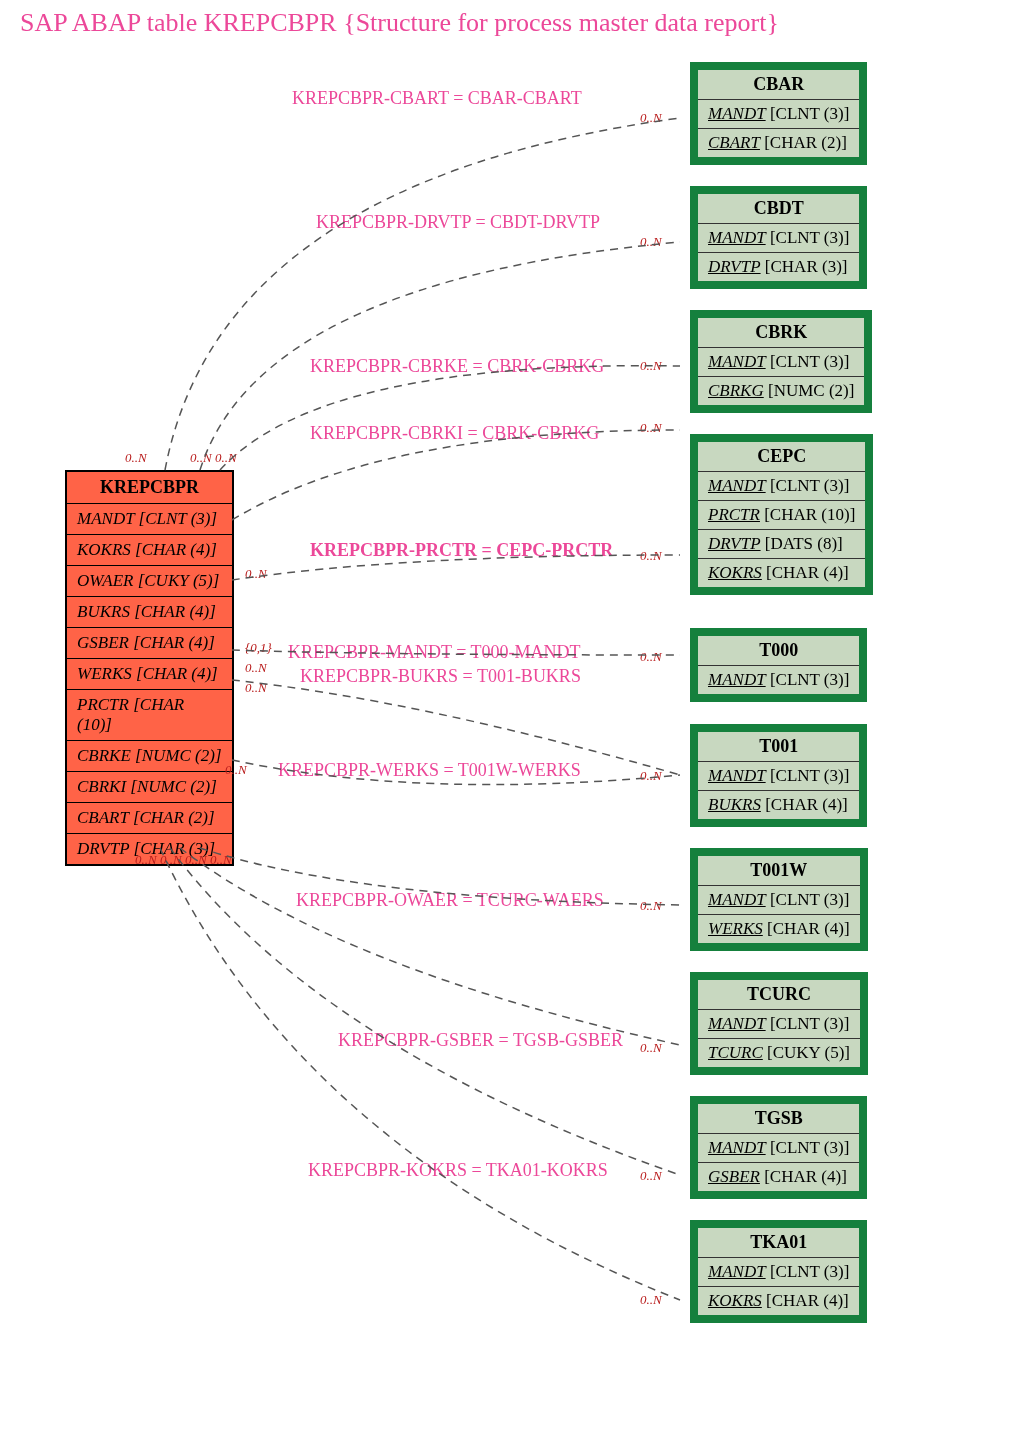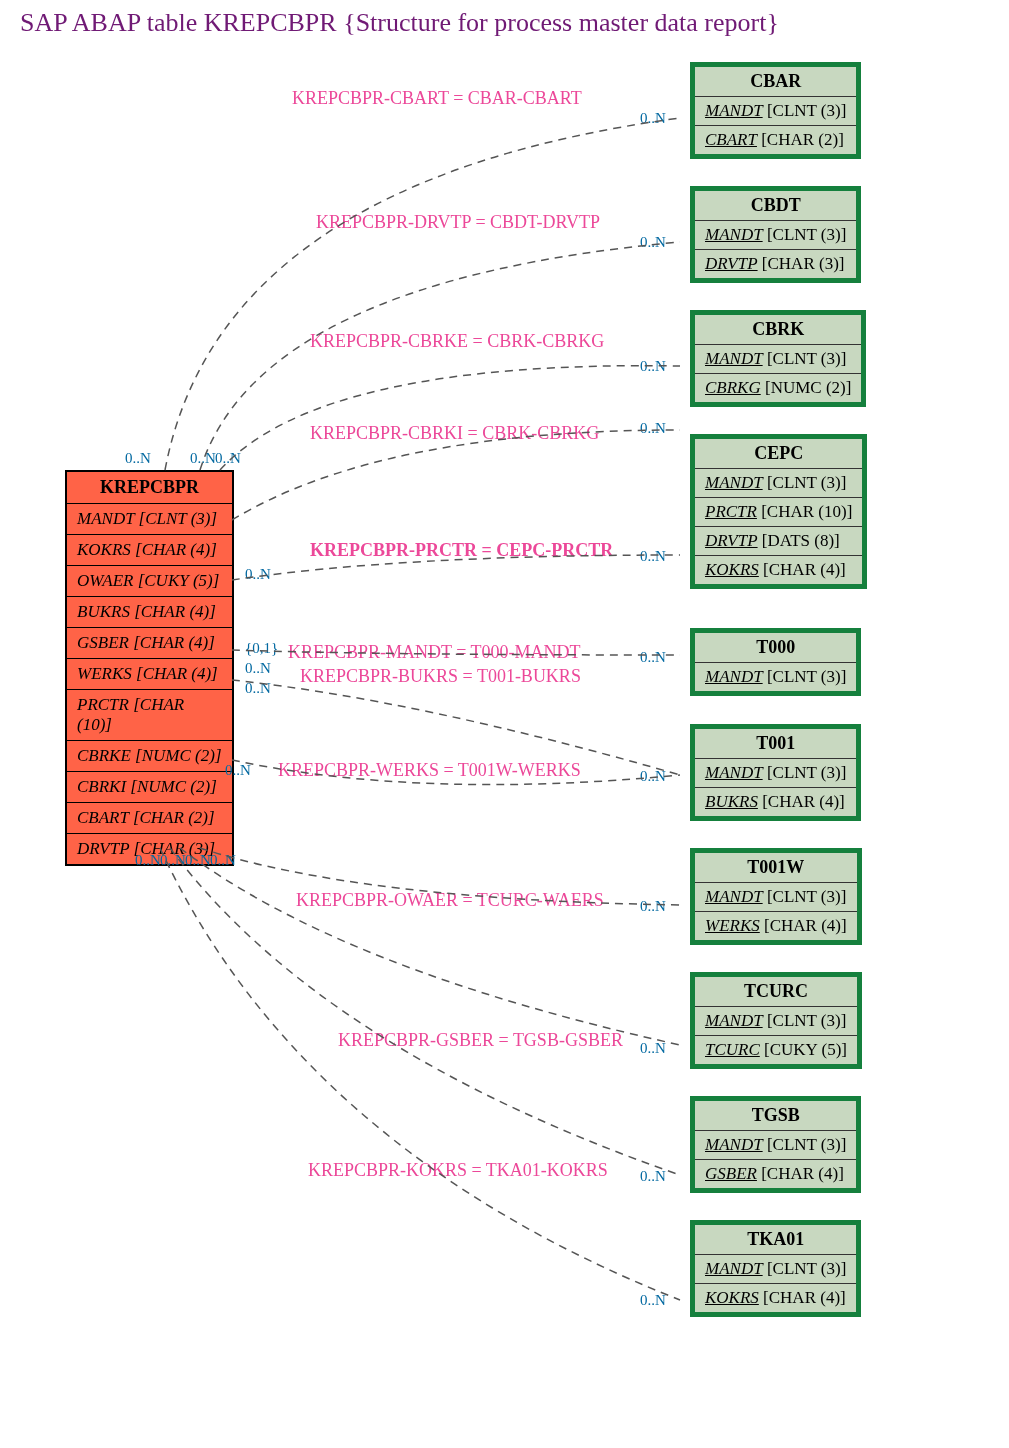--- a/index.html
+++ b/index.html
@@ -9,21 +9,21 @@
     font-family: "Times New Roman", serif;
     width: 1009px;
     height: 1448px;
     position: relative;
   }
   .title {
     position: absolute;
     top: 8px;
     left: 20px;
     font-size: 26px;
-    color: #701a75;
+    color: #ec4899;
   }
   .main-table {
     position: absolute;
     border: 2px solid #000;
     background: #ff6347;
     font-size: 17px;
     font-style: italic;
   }
   .main-table .header {
     text-align: center;
@@ -33,21 +33,21 @@
     border-bottom: 1px solid #000;
     font-size: 18px;
   }
   .main-table .row {
     padding: 5px 10px;
     border-bottom: 1px solid #000;
   }
   .main-table .row:last-child { border-bottom: none; }
   .ref-table {
     position: absolute;
-    border: 5px solid #15803d;
+    border: 8px solid #15803d;
     background: #c8d8c0;
     font-size: 17px;
   }
   .ref-table .header {
     text-align: center;
     font-weight: bold;
     padding: 4px 10px;
     border-bottom: 1px solid #333;
     font-size: 18px;
   }
@@ -60,23 +60,24 @@
   .ref-table .row span.u { text-decoration: underline; font-style: italic; }
   .rel-label {
     position: absolute;
     font-size: 18px;
     font-family: "Times New Roman", serif;
     color: #ec4899;
     white-space: nowrap;
   }
   .card-label {
     position: absolute;
-    font-size: 15px;
+    font-size: 13px;
     font-family: "Times New Roman", serif;
-    color: #0369a1;
+    color: #b91c1c;
+    font-style: italic;
   }
   svg.lines {
     position: absolute;
     top: 0; left: 0;
     width: 1009px; height: 1448px;
     pointer-events: none;
   }
   svg.lines path {
     fill: none;
     stroke: #555;
@@ -154,21 +155,21 @@
     <div class="ref-table" style="top: 1220px; left: 690px;">
       <div class="header">TKA01</div>
       <div class="row"><span class="u">MANDT</span><span> [CLNT (3)]</span></div>
       <div class="row"><span class="u">KOKRS</span><span> [CHAR (4)]</span></div>
     </div>
   </div>
 
 <div id="rel-container">
     <div class="rel-label" style="top: 88px; left: 292px;">KREPCBPR-CBART = CBAR-CBART</div>
     <div class="rel-label" style="top: 212px; left: 316px;">KREPCBPR-DRVTP = CBDT-DRVTP</div>
-    <div class="rel-label" style="top: 331px; left: 310px; text-align: center;">KREPCBPR-CBRKE = CBRK-CBRKG</div>
+    <div class="rel-label" style="top: 356px; left: 310px; text-align: center;">KREPCBPR-CBRKE = CBRK-CBRKG</div>
     <div class="rel-label" style="top: 423px; left: 310px;">KREPCBPR-CBRKI = CBRK-CBRKG</div>
     <div class="rel-label" style="top: 540px; left: 310px; font-weight: bold;">KREPCBPR-PRCTR = CEPC-PRCTR</div>
     <div class="rel-label" style="top: 642px; left: 288px;">KREPCBPR-MANDT = T000-MANDT</div>
     <div class="rel-label" style="top: 666px; left: 300px;">KREPCBPR-BUKRS = T001-BUKRS</div>
     <div class="rel-label" style="top: 760px; left: 278px;">KREPCBPR-WERKS = T001W-WERKS</div>
     <div class="rel-label" style="top: 890px; left: 296px;">KREPCBPR-OWAER = TCURC-WAERS</div>
     <div class="rel-label" style="top: 1030px; left: 310px; margin-left: 28px;">KREPCBPR-GSBER = TGSB-GSBER</div>
     <div class="rel-label" style="top: 1160px; left: 308px;">KREPCBPR-KOKRS = TKA01-KOKRS</div>
   </div>
 

